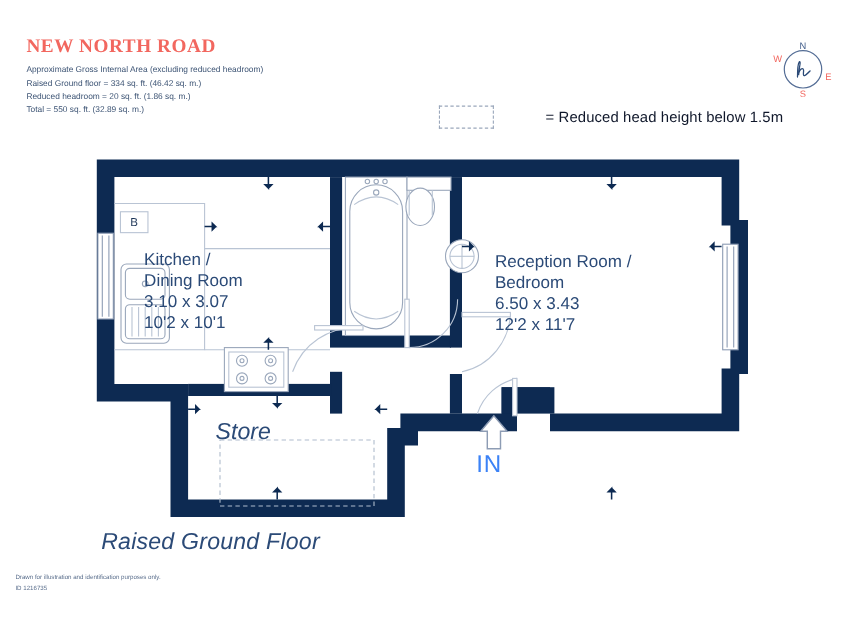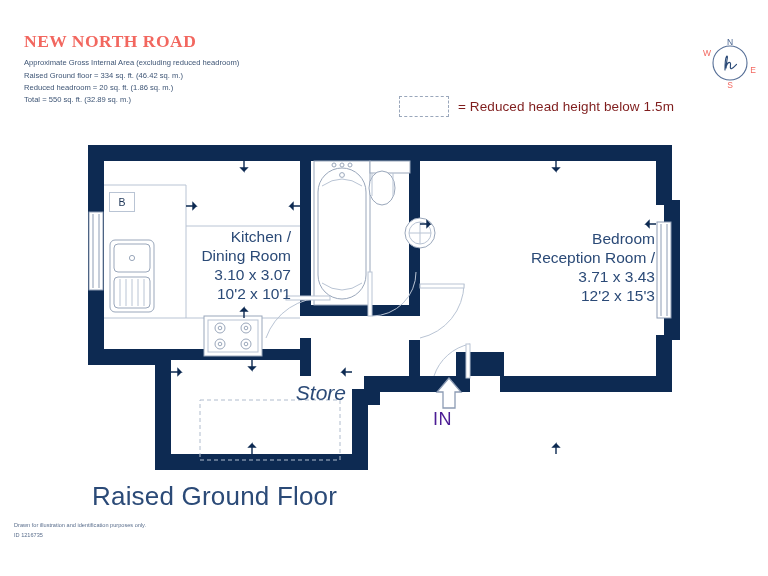--- a/index.html
+++ b/index.html
@@ -16,51 +16,51 @@
     font-family:"Liberation Serif",serif;
     font-weight:bold;font-size:17.5px;letter-spacing:.5px;
     color:#f2675f;margin:0 0 6px 0;line-height:1;
   }
   .sub{font-size:7.6px;color:#3e5575;line-height:1.55;margin:0;white-space:nowrap;}
   .sub.first{margin-bottom:2px;}
 
   
   .legend{position:absolute;left:399px;top:96px;display:flex;align-items:center;gap:9px;}
   .legend-swatch{width:48px;height:19px;border:1px dashed #9aa7bb;background:#fff;}
-  .legend-text{font-size:13.5px;color:#7f1d1d;letter-spacing:.1px;white-space:nowrap;}
+  .legend-text{font-size:13.5px;color:#0f172a;letter-spacing:.1px;white-space:nowrap;margin-left:38px;}
 
   
   .compass{position:absolute;left:700px;top:32px;width:60px;height:60px;}
   .compass svg{display:block;}
 
   
   .plan{position:absolute;left:0;top:0;width:768px;height:576px;}
   .plan svg{display:block;}
 
   
-  .rlabel{position:absolute;text-align:right;color:#2b4a77;line-height:1.23;white-space:nowrap;}
+  .rlabel{position:absolute;text-align:left;color:#2b4a77;line-height:1.23;white-space:nowrap;}
   .rlabel .nm{font-size:15.5px;}
   .rlabel .dm{font-size:15.5px;}
   #lbl-kitchen{left:131px;top:227px;width:160px;}
   #lbl-reception{left:450px;top:229px;width:205px;}
   #lbl-store{left:196px;top:380px;width:150px;}
   #lbl-store .nm{font-size:21px;font-style:italic;}
 
   .bmark{
     position:absolute;left:109px;top:192px;width:24px;height:18px;
     border:1px solid #b9c4d4;background:#fff;
     font-size:10.5px;color:#1d3557;display:flex;align-items:center;justify-content:center;
   }
 
   .inlabel{
-    position:absolute;left:433px;top:409px;font-size:18px;color:#4c1d95;letter-spacing:.6px;
+    position:absolute;left:433px;top:409px;font-size:22px;color:#3b82f6;letter-spacing:.6px;
   }
 
   .floortitle{
-    position:absolute;left:92px;top:481px;font-size:26px;color:#2b4a77;letter-spacing:.2px;
+    position:absolute;left:92px;top:481px;font-size:21px;color:#2b4a77;letter-spacing:.2px;font-style:italic;
   }
 
   .footer{position:absolute;left:14px;top:521px;font-size:5.6px;color:#5a6e8c;line-height:1.75;}
 </style>
 </head>
 <body>
 
 <div class="page">
 
   <div class="header">
@@ -226,24 +226,24 @@
   </div>
 
   <div class="rlabel" id="lbl-kitchen">
     <div class="nm">Kitchen /</div>
     <div class="nm">Dining Room</div>
     <div class="dm">3.10 x 3.07</div>
     <div class="dm">10'2 x 10'1</div>
   </div>
 
   <div class="rlabel" id="lbl-reception">
+    <div class="nm">Reception Room /</div>
     <div class="nm">Bedroom</div>
-    <div class="nm">Reception Room /</div>
-    <div class="dm">3.71 x 3.43</div>
-    <div class="dm">12'2 x 15'3</div>
+    <div class="dm">6.50 x 3.43</div>
+    <div class="dm">12'2 x 11'7</div>
   </div>
 
   <div class="rlabel" id="lbl-store">
     <div class="nm">Store</div>
   </div>
 
   <div class="bmark">B</div>
   <div class="inlabel">IN</div>
   <div class="floortitle">Raised Ground Floor</div>
 

